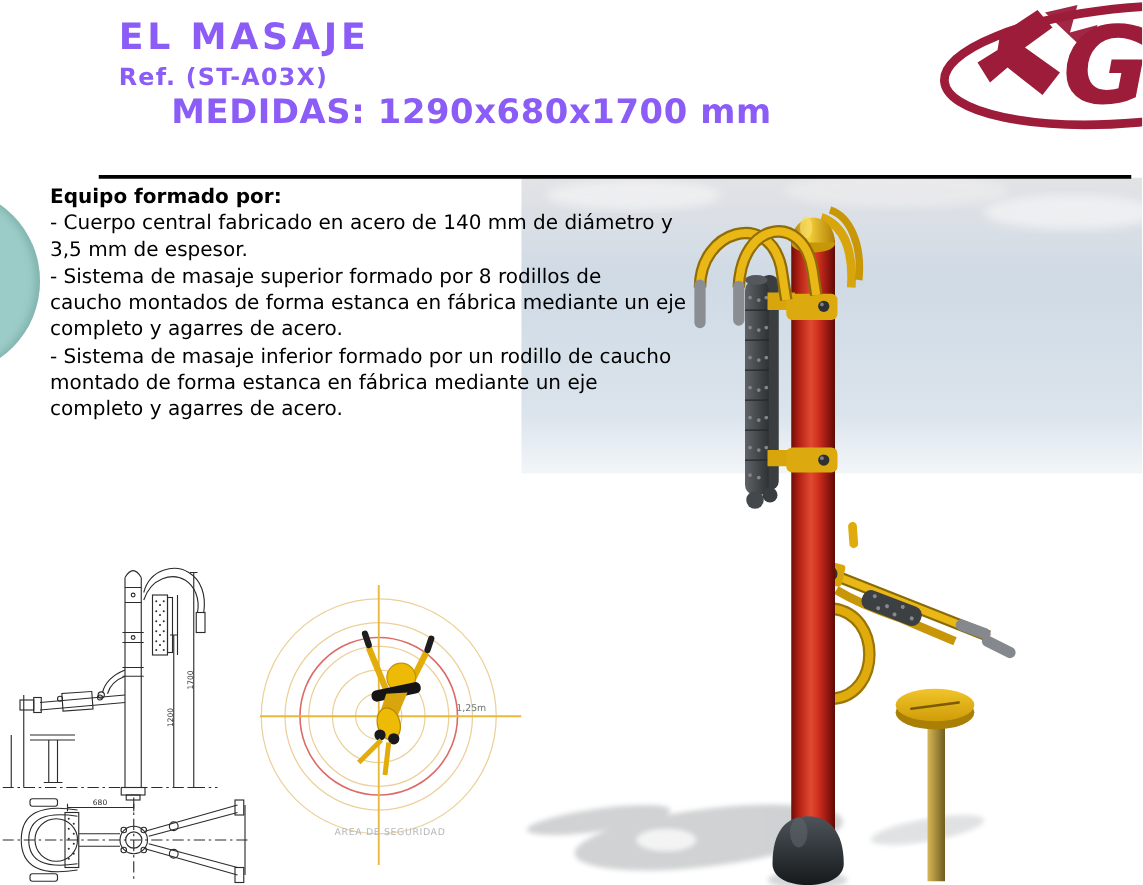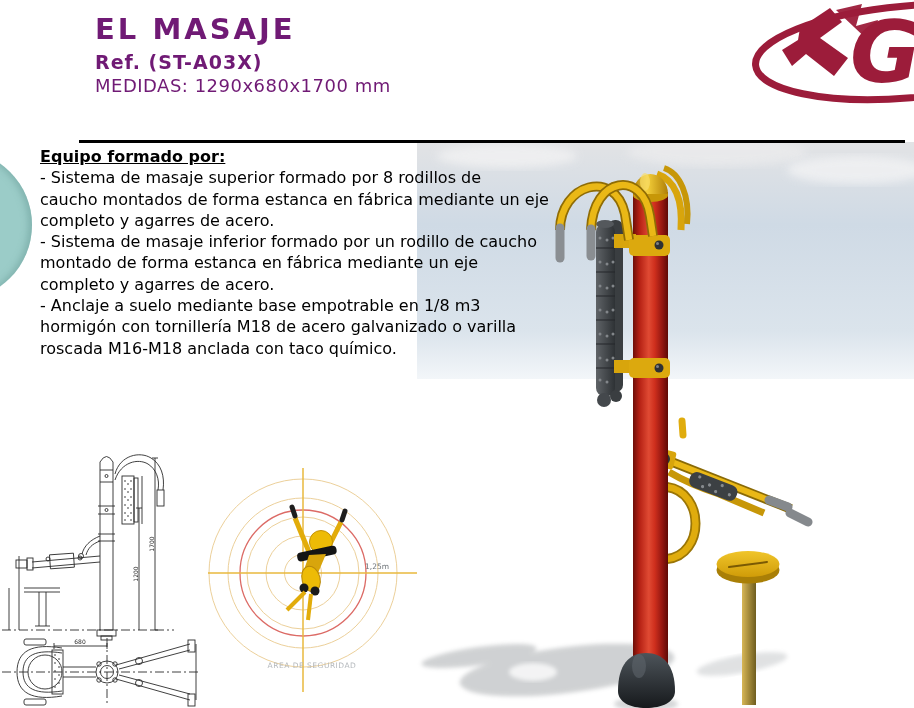--- a/index.html
+++ b/index.html
@@ -2,31 +2,31 @@
 <html><head>
 <meta charset="utf-8">
 <style>
   html,body{margin:0;padding:0;}
   #page{position:relative;width:914px;height:708px;background:#ffffff;overflow:hidden;
         font-family:"DejaVu Sans",sans-serif;}
   
   .teal-circle{position:absolute;left:-118px;top:150px;width:150px;height:150px;
         border-radius:50%;background:#9bccc8;box-shadow:inset -4px 0 6px rgba(110,160,155,.55);}
   
-  .hdr{position:absolute;left:95px;top:14px;color:#701a75;line-height:1.06;}
+  .hdr{position:absolute;left:95px;top:14px;color:#8b5cf6;line-height:1.06;}
   .hdr .t1{font-size:29px;font-weight:700;letter-spacing:3px;}
   .hdr .t2{font-size:19px;font-weight:700;letter-spacing:1px;margin-top:7px;}
-  .hdr .t3{font-size:18px;font-weight:400;letter-spacing:.5px;margin-top:4px;}
+  .hdr .t3{font-size:27px;font-weight:700;letter-spacing:.5px;margin-top:4px;margin-left:42px;}
   .logo{position:absolute;right:0;top:0;}
   
   .divider{position:absolute;left:79px;top:140px;width:826px;height:2.5px;background:#000;z-index:3;}
   
   .desc{position:absolute;left:40px;top:146px;width:540px;z-index:2;color:#000;
         font-size:16px;line-height:21.3px;}
-  .desc .lead{font-weight:700;text-decoration:underline;}
+  .desc .lead{font-weight:700;}
   .desc .item{white-space:pre-line;}
   
   .render{position:absolute;left:417px;top:142px;z-index:0;}
   .tech{position:absolute;left:2px;top:448px;z-index:1;}
   .safety{position:absolute;left:205px;top:452px;z-index:1;}
   svg{display:block;}
   .dimtxt{font-family:"DejaVu Sans",sans-serif;font-size:6px;fill:#2b2b2b;}
 </style>
 </head>
 <body>
@@ -221,29 +221,28 @@
       <path d="M800,28 L830,8 L842,22 L820,38 L848,58 L834,76 L806,54 L792,66 L782,50 L798,40 Z"></path>
       <path d="M836,10 L862,4 L856,26 L878,20 L872,44 Z" opacity="0.95"></path>
       <text x="850" y="82" font-family="DejaVu Sans, sans-serif" font-size="86" font-weight="bold" font-style="italic">G</text>
     </g>
   </svg>
 
   <div class="divider"></div>
 
   <div class="desc">
     <div class="lead">Equipo formado por:</div>
+    <div class="item">- Cuerpo central fabricado en acero de 140 mm de diámetro y
+3,5 mm de espesor.</div>
     <div class="item">- Sistema de masaje superior formado por 8 rodillos de
 caucho montados de forma estanca en fábrica mediante un eje
 completo y agarres de acero.</div>
     <div class="item">- Sistema de masaje inferior formado por un rodillo de caucho
 montado de forma estanca en fábrica mediante un eje
 completo y agarres de acero.</div>
-    <div class="item">- Anclaje a suelo mediante base empotrable en 1/8 m3
-hormigón con tornillería M18 de acero galvanizado o varilla
-roscada M16-M18 anclada con taco químico.</div>
   </div>
 
   <svg class="tech" width="200" height="260" viewBox="0 0 200 260">
     <g stroke="#2b2b2b" stroke-width="0.9" fill="none">
 
       <g>
         <line x1="98" y1="14" x2="98" y2="182"></line>
           <line x1="111" y1="14" x2="111" y2="182"></line>
         <path d="M98,14 Q104.5,3 111,14"></path>
         <line x1="98" y1="22" x2="111" y2="22"></line>

